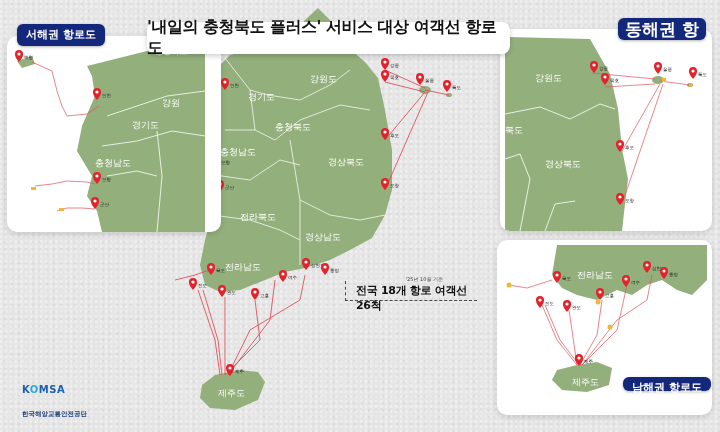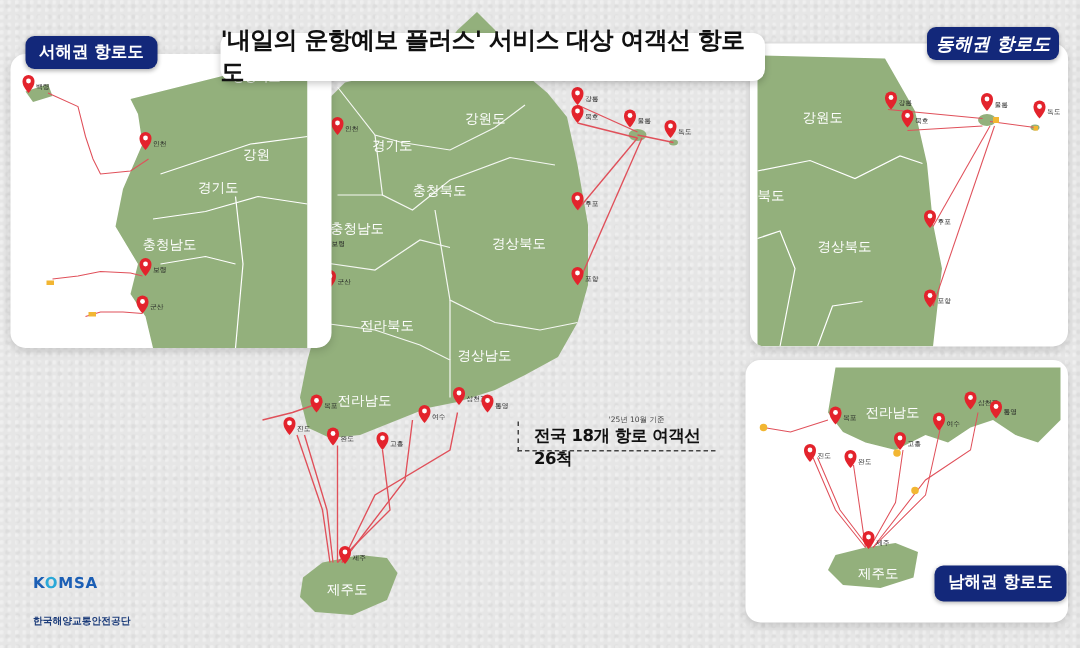--- a/index.html
+++ b/index.html
@@ -155,21 +155,21 @@
     <use href="#pin" x="306" y="270"></use>
       <text class="port-label" x="311" y="267">삼천포</text>
     <use href="#pin" x="325" y="275"></use>
       <text class="port-label" x="330" y="272">통영</text>
     <use href="#pin" x="230" y="376"></use>
       <text class="port-label" x="235" y="373">제주</text>
   </g>
 </svg>
 
 <div class="title-box">
-  <span>'내일의 운항예보 플러스' 서비스 대상 여객선 항로도</span>
+  <span>'내일의 충청북도 플러스' 서비스 대상 여객선 항로도</span>
 </div>
 
 <div class="badge" style="left:17px; top:24px; width:88px; height:22px; line-height:22px; font-size:11px;">서해권 항로도</div>
 <div class="panel" style="left:7px; top:36px; width:214px; height:196px; z-index:4;">
   <svg width="198" height="196" viewBox="0 0 198 196">
     <path d="M80,30 L120,20 L160,10 L198,5 L198,196 L95,196 L90,175 L80,160 L85,140 L70,115 L75,90 L88,60 L85,40 Z" fill="#93b07c"></path>
     <path d="M10,25 L25,20 L28,28 L15,32 Z" fill="#93b07c"></path>
     <g stroke="#fff" stroke-width="0.8" fill="none">
       <path d="M100,80 L130,70 L160,60 L198,55"></path>
       <path d="M95,110 L130,105 L165,95 L198,100"></path>
@@ -191,21 +191,21 @@
       <text class="port-label" x="17" y="23">백령</text>
     <use href="#pin" x="90" y="64"></use>
       <text class="port-label" x="95" y="61">인천</text>
     <use href="#pin" x="90" y="148"></use>
       <text class="port-label" x="95" y="145">보령</text>
     <use href="#pin" x="88" y="173"></use>
       <text class="port-label" x="93" y="170">군산</text>
   </svg>
 </div>
 
-<div class="badge" style="left:618px; top:18px; width:88px; height:22px; line-height:22px; font-size:12px;font-style:italic;">동해권 항로도</div>
+<div class="badge" style="left:618px; top:18px; width:88px; height:22px; line-height:22px; font-size:17px;">동해권 항로도</div>
 <div class="panel" style="left:500px; top:29px; width:212px; height:202px; z-index:4;">
   <svg width="212" height="202" viewBox="0 0 212 202">
     <path d="M5,8 L90,10 L110,45 L118,80 L122,120 L128,150 L125,175 L122,202 L5,202 Z" fill="#93b07c"></path>
     <ellipse cx="158" cy="51" rx="6" ry="4" fill="#93b07c"></ellipse>
     <ellipse cx="190" cy="56" rx="3" ry="2" fill="#93b07c"></ellipse>
     <g stroke="#fff" stroke-width="0.8" fill="none">
       <path d="M5,85 L40,78 L70,90 L100,75 L115,80"></path>
       <path d="M5,130 L20,125 L30,150 L20,202"></path>
       <path d="M45,202 L55,175 L75,172"></path>
     </g>
@@ -265,21 +265,21 @@
     <use href="#pin" x="129" y="47"></use>
       <text class="port-label" x="134" y="44">여수</text>
     <use href="#pin" x="150" y="33"></use>
       <text class="port-label" x="155" y="30">삼천포</text>
     <use href="#pin" x="167" y="39"></use>
       <text class="port-label" x="172" y="36">통영</text>
     <use href="#pin" x="82" y="126"></use>
       <text class="port-label" x="87" y="123">제주</text>
   </svg>
 </div>
-<div class="badge" style="left:623px; top:377px; width:88px; height:24px; line-height:22px; font-size:11px;">남해권 항로도</div>
+<div class="badge" style="left:623px; top:377px; width:88px; height:14px; line-height:22px; font-size:11px;">남해권 항로도</div>
 
 <div class="summary">
   <span class="basis">'25년 10월 기준</span>
   <span class="main">전국 18개 항로 여객선 26척</span>
 </div>
 
 <div class="logo">
   <div class="mark"><span>K</span><span class="o">O</span><span>MSA</span></div>
   <div class="sub">한국해양교통안전공단</div>
 </div>

